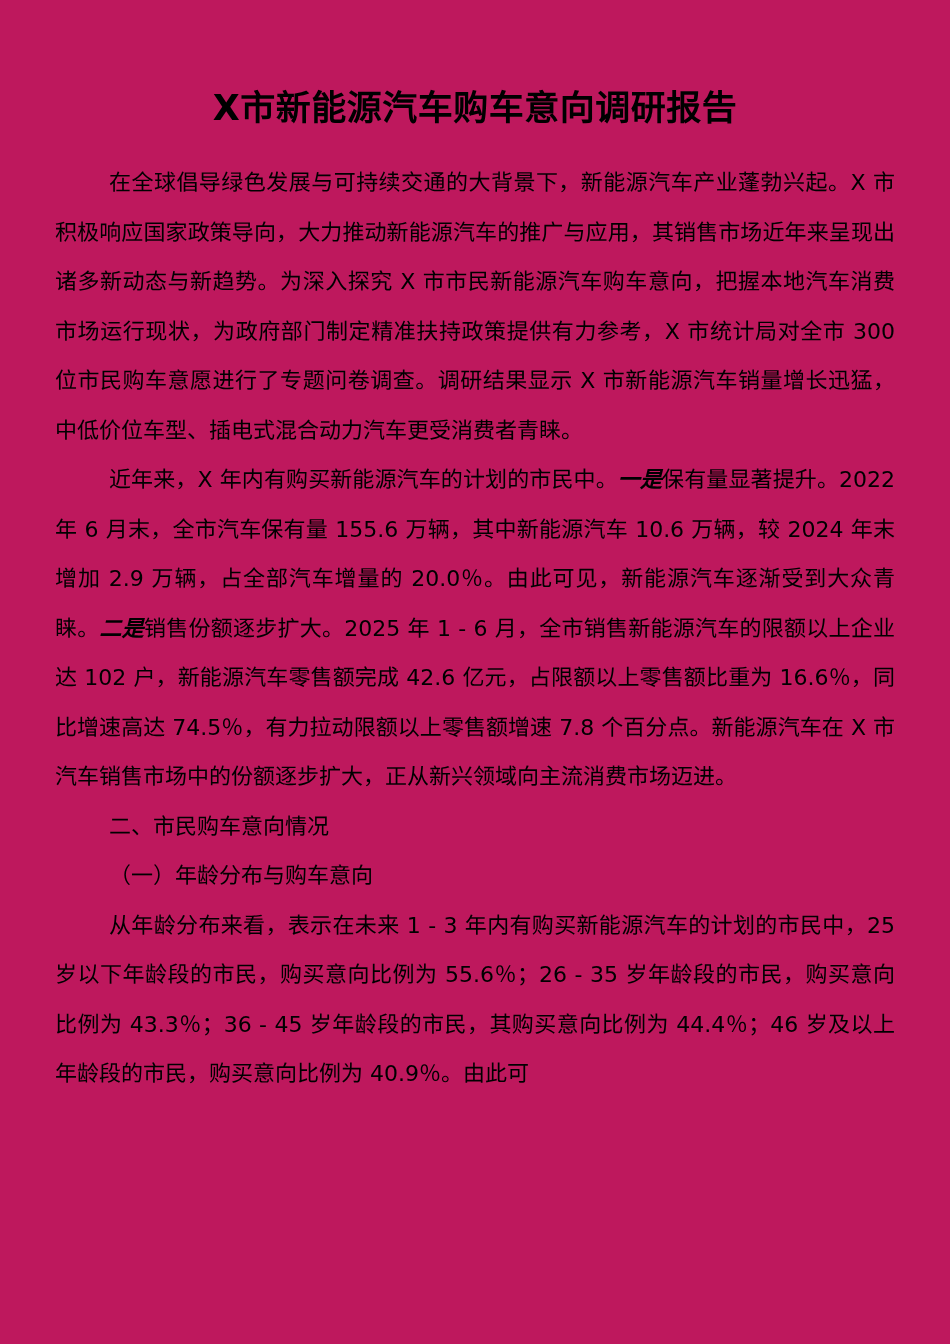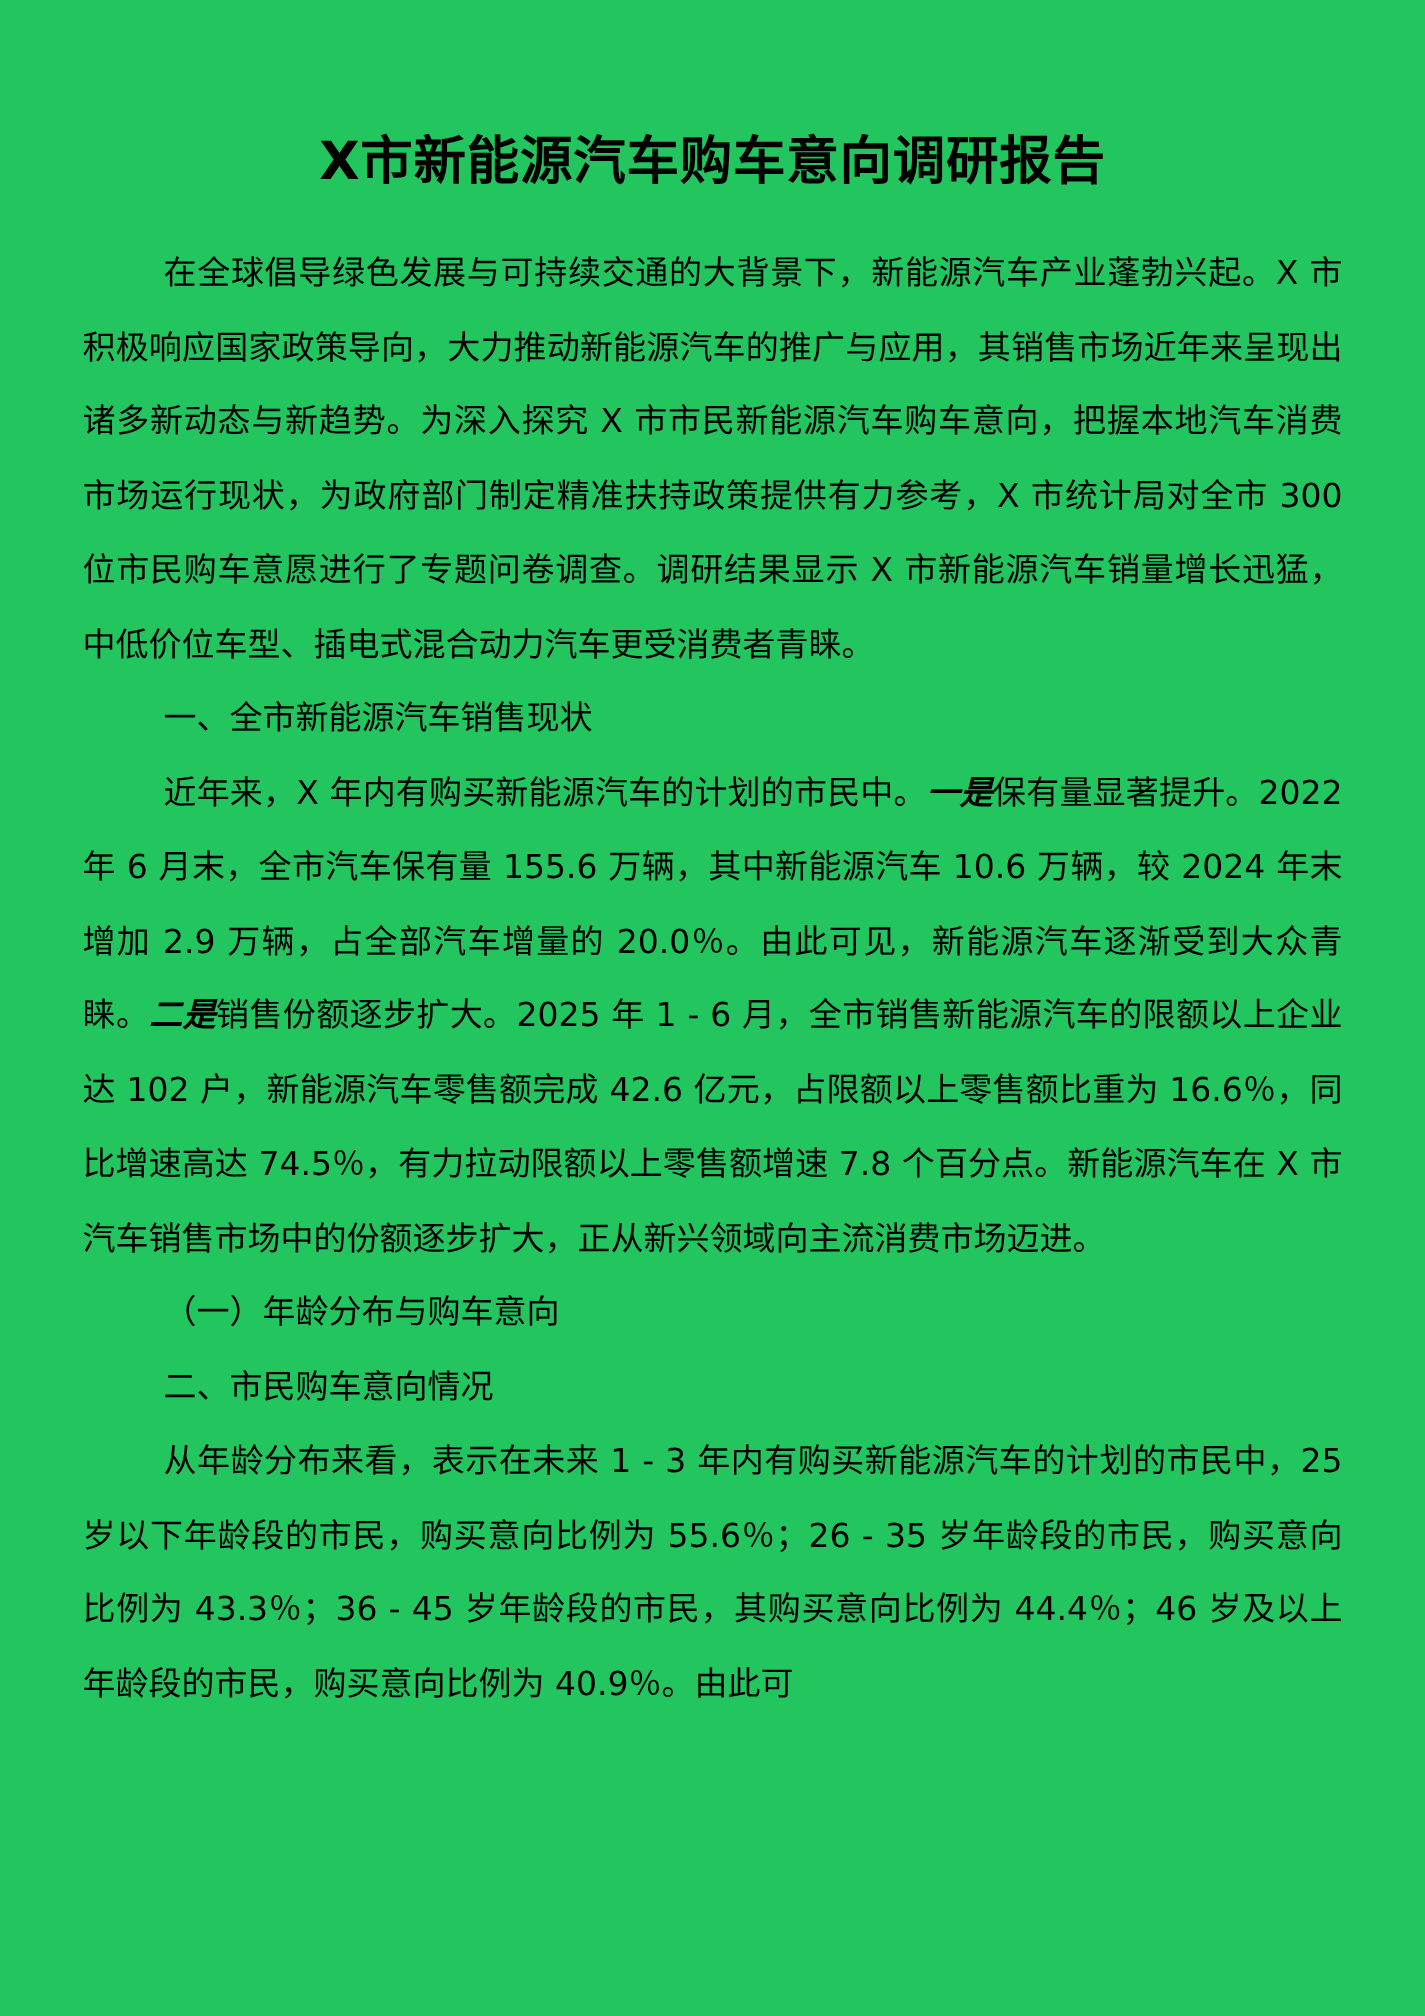--- a/index.html
+++ b/index.html
@@ -7,21 +7,21 @@
     margin: 0;
     padding: 0;
     background: #ffffff;
   }
 
   .page {
     position: relative;
     width: 950px;
     height: 1344px;
     margin: 0 auto;
-    background: #22c55e;
+    background: #be185d;
     box-sizing: border-box;
     overflow: hidden;
     font-family: "DejaVu Sans", "Liberation Sans", sans-serif;
     color: #000000;
     -webkit-font-smoothing: antialiased;
   }
 
   
   .doc-title {
     position: absolute;
@@ -81,25 +81,24 @@
 <body>
 
 <div class="page">
 
   <h1 class="doc-title">X市新能源汽车购车意向调研报告</h1>
 
   <div class="body-block">
 
     <p class="para">在全球倡导绿色发展与可持续交通的大背景下，新能源汽车产业蓬勃兴起。X 市积极响应国家政策导向，大力推动新能源汽车的推广与应用，其销售市场近年来呈现出诸多新动态与新趋势。为深入探究 X 市市民新能源汽车购车意向，把握本地汽车消费市场运行现状，为政府部门制定精准扶持政策提供有力参考，X 市统计局对全市 300 位市民购车意愿进行了专题问卷调查。调研结果显示 X 市新能源汽车销量增长迅猛，中低价位车型、插电式混合动力汽车更受消费者青睐。</p>
 
-    <p class="para heading">一、全市新能源汽车销售现状</p>
 
     <p class="para"><span>近年来，X 年内有购买新能源汽车的计划的市民中。</span><b class="em">一是</b><span>保有量显著提升。2022 年 6 月末，全市汽车保有量 155.6 万辆，其中新能源汽车 10.6 万辆，较 2024 年末增加 2.9 万辆，占全部汽车增量的 20.0％。由此可见，新能源汽车逐渐受到大众青睐。</span><b class="em">二是</b><span>销售份额逐步扩大。2025 年 1 - 6 月，全市销售新能源汽车的限额以上企业达 102 户，新能源汽车零售额完成 42.6 亿元，占限额以上零售额比重为 16.6％，同比增速高达 74.5％，有力拉动限额以上零售额增速 7.8 个百分点。新能源汽车在 X 市汽车销售市场中的份额逐步扩大，正从新兴领域向主流消费市场迈进。</span></p>
 
+    <p class="para heading">二、市民购车意向情况</p>
+
     <p class="para heading">（一）年龄分布与购车意向</p>
-
-    <p class="para heading">二、市民购车意向情况</p>
 
     <p class="para clipped">从年龄分布来看，表示在未来 1 - 3 年内有购买新能源汽车的计划的市民中，25 岁以下年龄段的市民，购买意向比例为 55.6％；26 - 35 岁年龄段的市民，购买意向比例为 43.3％；36 - 45 岁年龄段的市民，其购买意向比例为 44.4％；46 岁及以上年龄段的市民，购买意向比例为 40.9％。由此可</p>
 
   </div>
 
 </div>
 
 </body></html>

